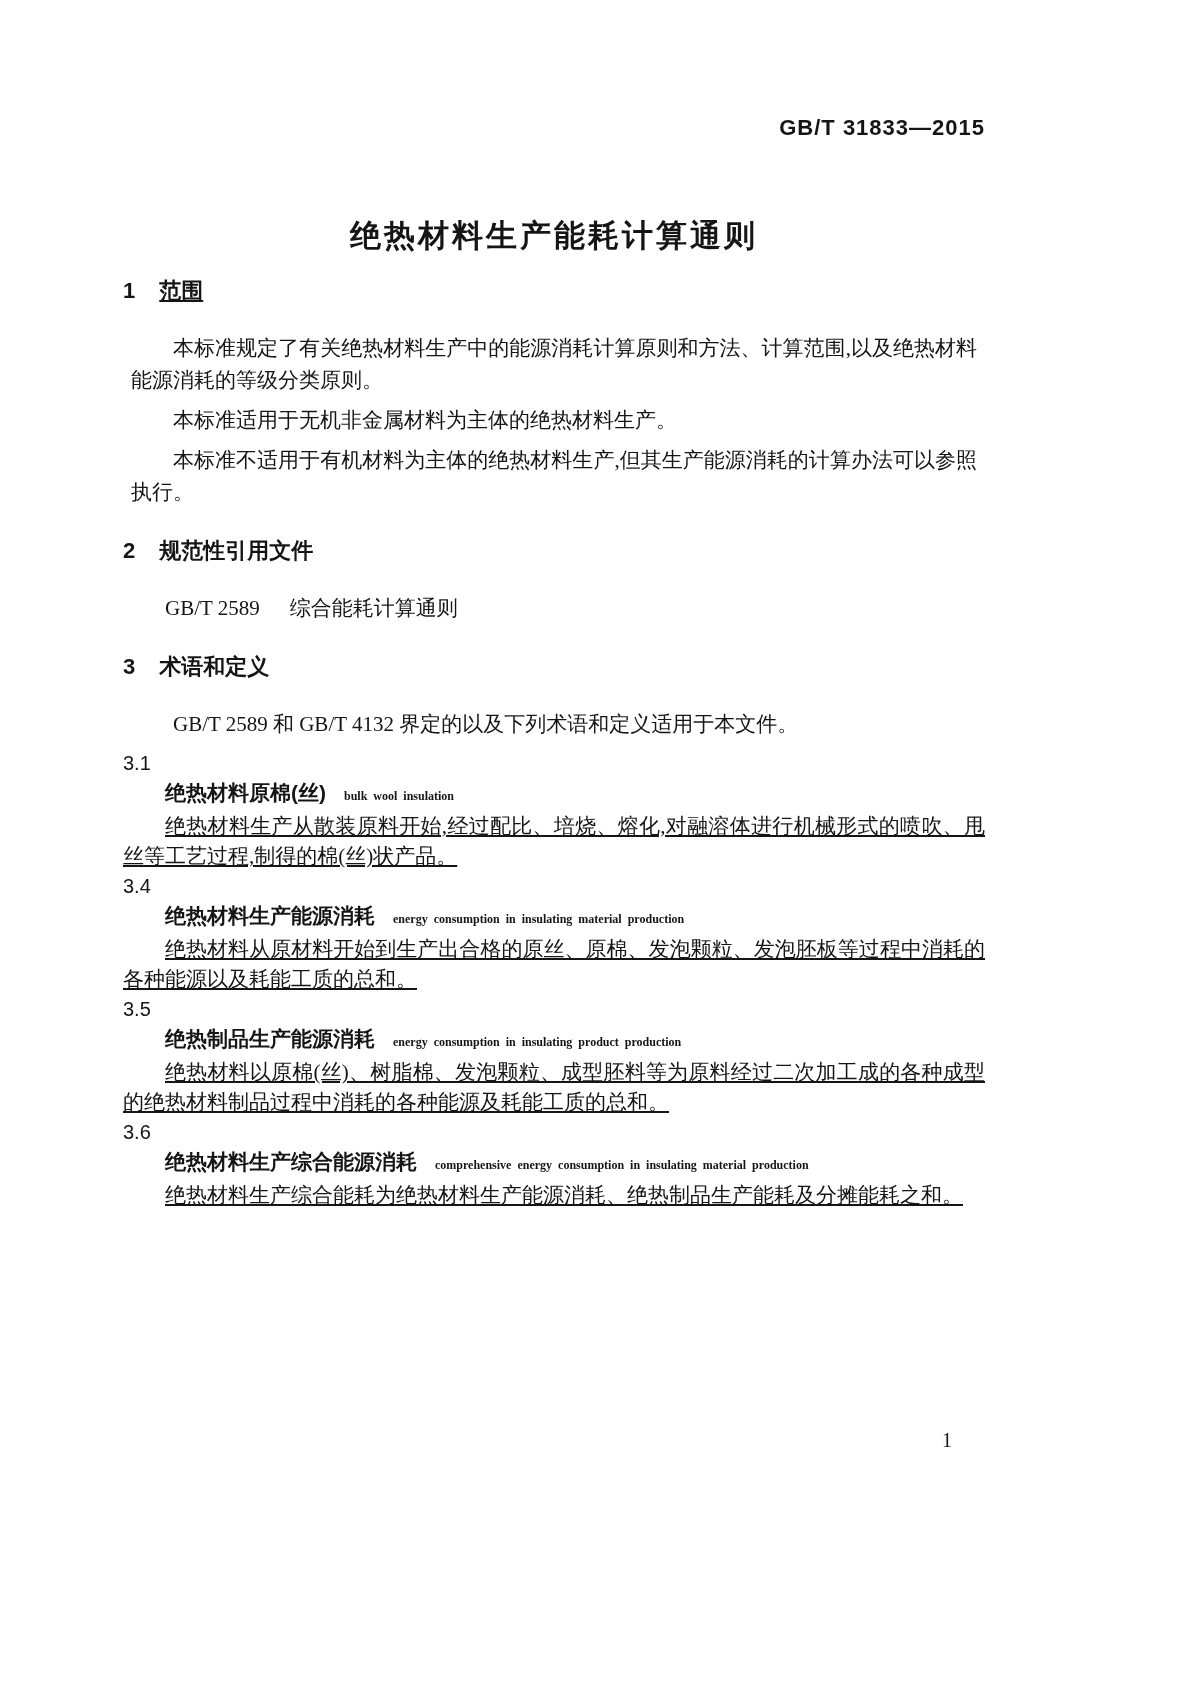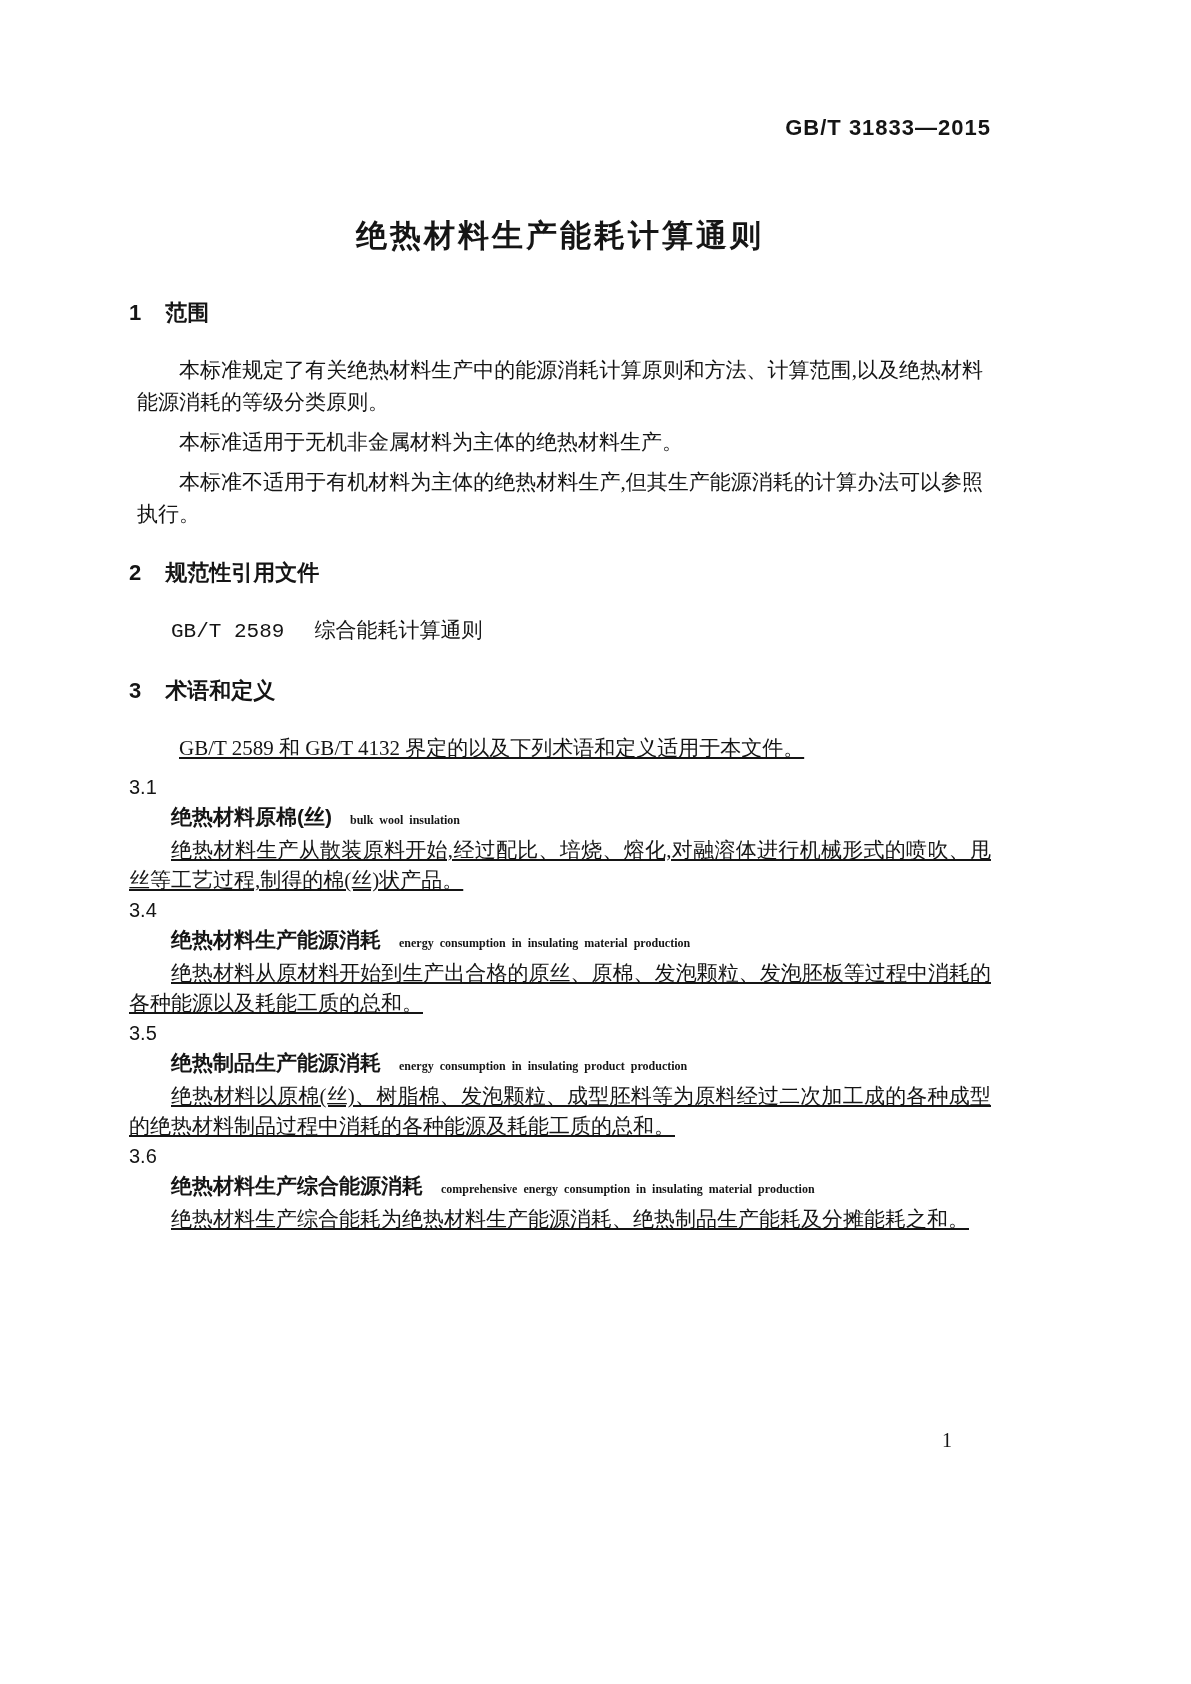--- a/index.html
+++ b/index.html
@@ -7,21 +7,21 @@
     position: relative;
     width: 1191px;
     height: 1684px;
     background: #ffffff;
     color: #151515;
     overflow: hidden;
     font-family: "Liberation Serif", "DejaVu Serif", serif;
   }
   .content {
     position: absolute;
-    left: 129px;
+    left: 123px;
     top: 0;
     width: 862px;
   }
 
   .doc-number {
     padding-top: 114px;
     text-align: right;
     font-family: "Liberation Sans", "DejaVu Sans", sans-serif;
     font-weight: 700;
     font-size: 22px;
@@ -37,39 +37,39 @@
     letter-spacing: 3px;
     line-height: 40px;
   }
   .section-heading {
     margin: 28px 0 26px 0;
     font-family: "Liberation Sans", "DejaVu Sans", sans-serif;
     font-weight: 700;
     font-size: 22px;
     line-height: 30px;
   }
-  .section-heading.first { margin-top: 42px; }
+  .section-heading.first { margin-top: 20px; text-decoration: underline; }
   .sec-num { display: inline-block; margin-right: 24px; }
 
   p.body {
     margin: 8px;
     font-size: 21px;
     line-height: 32px;
     text-align: justify;
     text-justify: inter-ideograph;
   }
   .indent { text-indent: 2em; }
 
   .ref-line {
     margin: 0;
     padding-left: 42px;
     font-size: 21px;
     line-height: 32px;
   }
-  .ref-code { display: inline-block; margin-right: 30px; font-family: Liberation Mono, monospace; }
+  .ref-code { display: inline-block; margin-right: 30px; }
 
   .terms { margin-top: 0; }
   .term-num {
     font-family: "Liberation Sans", "DejaVu Sans", sans-serif;
     font-size: 20px;
     line-height: 30px;
   }
   .term-heading {
     padding-left: 42px;
     font-family: "Liberation Sans", "DejaVu Sans", sans-serif;
@@ -86,21 +86,21 @@
   }
   p.term-def {
     margin: 0;
     font-size: 21px;
     line-height: 30px;
     text-indent: 2em;
     text-align: justify;
     text-justify: inter-ideograph;
     text-decoration: underline;
   }
-  .term-intro { line-height: 30px; text-decoration: underline; }
+  .term-intro { line-height: 30px; }
 
   .page-number {
     position: absolute;
     left: 942px;
     top: 1428px;
     font-size: 20px;
     line-height: 24px;
   }
 </style>
 </head>

